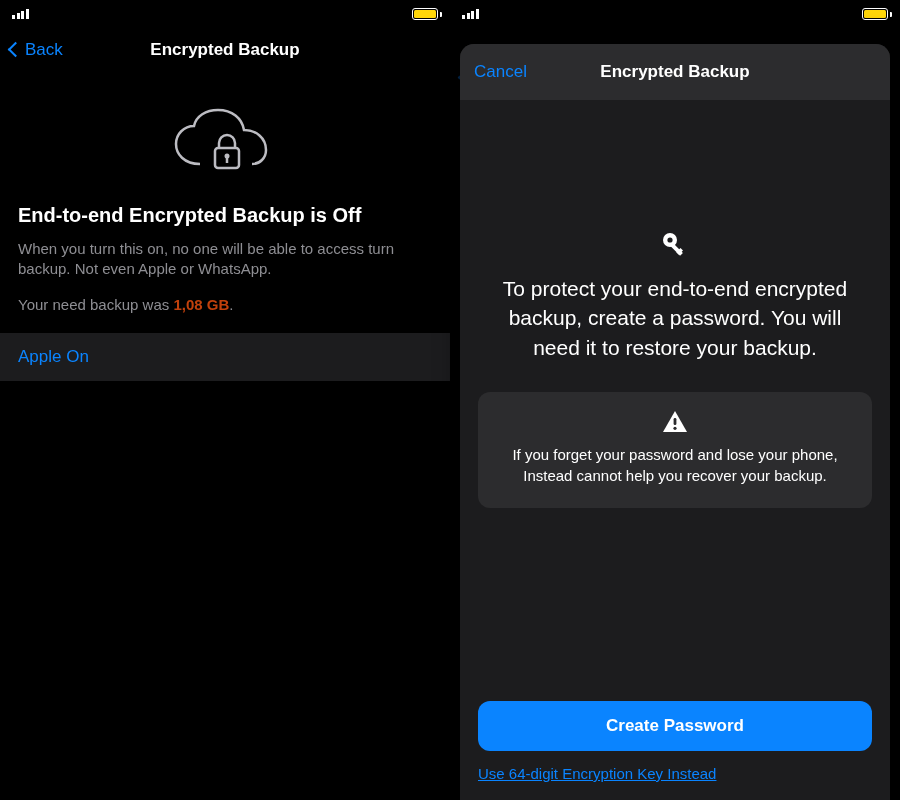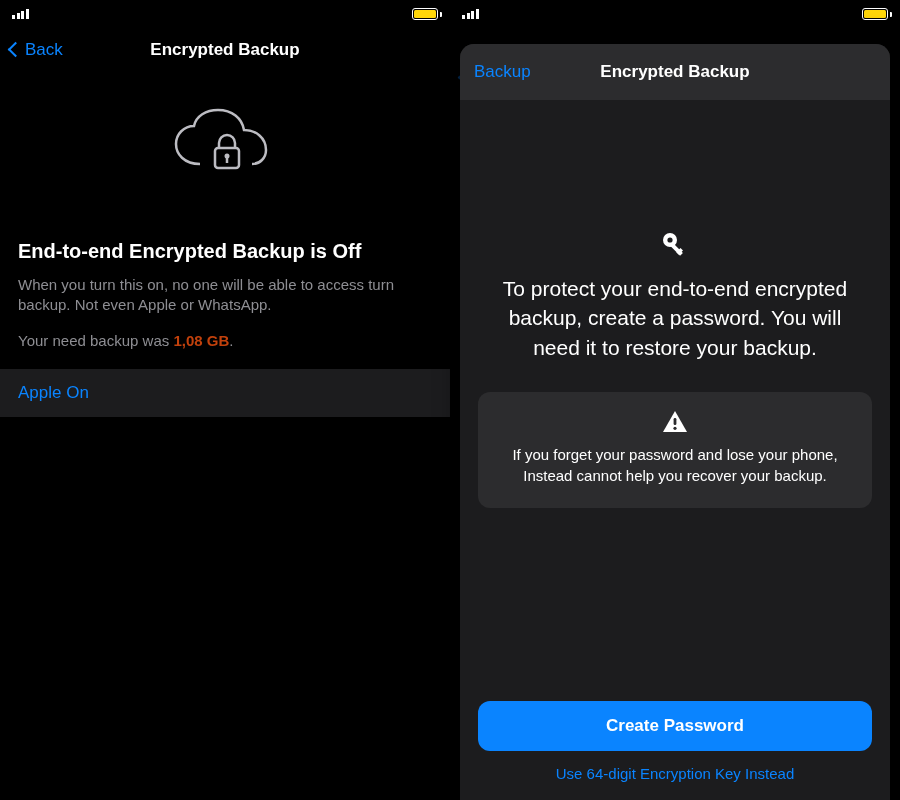--- a/index.html
+++ b/index.html
@@ -23,42 +23,42 @@
     .battery-cap { width: 2px; height: 5px; background: #fff; border-radius: 0 1px 1px 0; }
 
     
     .navbar { height: 44px; display: flex; align-items: center; justify-content: center; position: relative; background: #000; }
     .nav-back { position: absolute; left: 10px; display: flex; align-items: center; gap: 2px; color: #0a84ff; font-size: 17px; }
     .nav-title { color: #fff; font-size: 17px; font-weight: 600; }
 
     
     .body-left { flex: 1; background: #000; display: flex; flex-direction: column; }
     .cloud-wrap { display:flex; justify-content:center; padding: 34px 0 24px; }
-    .heading { color: #fff; font-size: 20px; font-weight: 700; padding: 0 18px 12px; margin-top: 36px; }
+    .heading { color: #fff; font-size: 20px; font-weight: 700; padding: 0 18px 12px; }
     .desc { color: #8e8e93; font-size: 15px; line-height: 1.35; padding: 0 18px 16px; }
     .lastbackup { color: #8e8e93; font-size: 15px; padding: 0 18px 20px; }
     .lastbackup .strong { color: #c2410c; font-weight: 700; }
     .action-cell { background: #1c1c1e; padding: 14px 18px; color: #0a84ff; font-size: 17px; }
 
     
     .blurred-back { position:absolute; inset:0; background:#000; }
     .blurred-nav { height:44px; margin-top:28px; display:flex; align-items:center; justify-content:center; position:relative; opacity:.35; }
     .sheet { position:absolute; left:10px; right:10px; top:44px; bottom:0; background:#1c1c1e; border-radius:14px 14px 0 0; display:flex; flex-direction:column; box-shadow: 0 -6px 24px rgba(0,0,0,.6); }
     .sheet-nav { height: 56px; background: #2c2c2e; border-radius:14px 14px 0 0; display:flex; align-items:center; justify-content:center; position:relative; }
     .sheet-cancel { position:absolute; left:14px; color:#0a84ff; font-size:17px; }
     .sheet-title { color:#fff; font-size:17px; font-weight:700; }
     .sheet-body { flex:1; display:flex; flex-direction:column; padding: 0 18px; }
     .key-wrap { display:flex; justify-content:center; padding: 130px 0 14px; }
     .sheet-desc { color:#fff; font-size:21px; text-align:center; line-height:1.4; padding: 0 6px 30px; }
     .warn-card { background:#2c2c2e; border-radius:12px; padding:18px 16px 22px; text-align:center; }
     .warn-icon-wrap { display:flex; justify-content:center; padding-bottom:10px; }
     .warn-text { color:#fff; font-size:15px; line-height:1.4; }
     .sheet-footer { margin-top:auto; padding: 0 0 18px; }
     .primary-btn { background:#0a84ff; color:#fff; font-size:17px; font-weight:600; text-align:center; padding:15px 0; border-radius:12px; }
-    .secondary-link { color:#0a84ff; font-size:15px; text-align:center; padding:14px 0 0; }
+    .secondary-link { color:#0a84ff; font-size:15px; text-align:left; padding:14px 0 0;text-decoration:underline; }
 
     .chevron-left { display:inline-block; width:11px; height:11px; border-left:2.2px solid #0a84ff; border-bottom:2.2px solid #0a84ff; transform: rotate(45deg); margin-right:2px; position:relative; top:-1px; }
   </style>
 </head>
 <body>
 
 <div class="container">
 
   <div class="screen screen-left">
     <div class="status-bar">
@@ -125,21 +125,21 @@
         <div class="nav-back">
           <span class="chevron-left"></span>
           <span>Back</span>
         </div>
         <div class="nav-title">Encrypted Backup</div>
       </div>
     </div>
 
     <div class="sheet">
       <div class="sheet-nav">
-        <div class="sheet-cancel">Backup</div>
+        <div class="sheet-cancel">Cancel</div>
         <div class="sheet-title">Encrypted Backup</div>
       </div>
 
       <div class="sheet-body">
         <div class="key-wrap">
           <svg width="30" height="30" viewBox="0 0 30 30" fill="#fff">
             <circle cx="10" cy="10" r="7"></circle>
             <circle cx="10" cy="10" r="2.6" fill="#1c1c1e"></circle>
             <rect x="13" y="13" width="14" height="4" transform="rotate(45 13 13)"></rect>
             <rect x="20.5" y="18" width="3.5" height="6" transform="rotate(45 20.5 18)"></rect>

